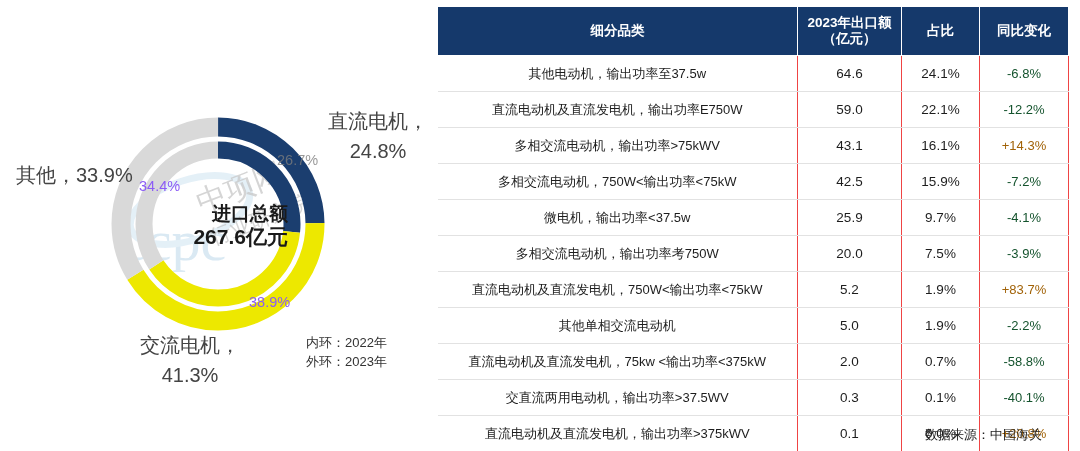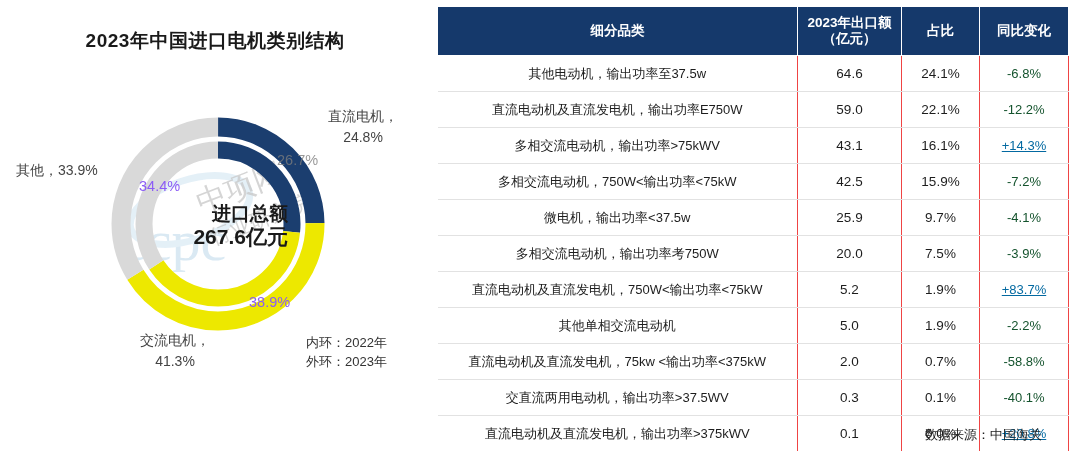--- a/index.html
+++ b/index.html
@@ -76,21 +76,21 @@
     color: #8b5cf6;
     white-space: nowrap;
     z-index: 4;
   }
   .ring-val.inner-other { left: 139px; top: 178px; }
   .ring-val.inner-ac    { left: 249px; top: 294px; }
   .ring-val.inner-dc    { left: 277px; top: 152px; color:#7d7d7d; opacity:.78; }
 
   .outer-lbl {
     position: absolute;
-    font-size: 14px;
+    font-size: 20px;
     color: #444444;
     white-space: nowrap;
     text-align: center;
     line-height: 1.5;
     z-index: 4;
   }
   .outer-lbl.other { left: 16px; top: 160px; }
   .outer-lbl.dc    { left: 328px; top: 106px; }
   .outer-lbl.ac    { left: 140px; top: 330px; }
 
@@ -143,21 +143,21 @@
     text-align: center;
     vertical-align: middle;
     background: #ffffff;
     white-space: nowrap;
     overflow: hidden;
   }
   table.data tbody td.cat { text-align: center; font-size: 13px; }
   table.data tbody td.num { font-size: 13.5px; }
   table.data tbody td.pct { font-size: 13.5px; }
   table.data tbody td.chg { font-size: 13px; font-weight: normal; }
-  table.data tbody td.chg.up   { color: #0369a1; text-decoration: underline; }
+  table.data tbody td.chg.up   { color: #a16207; }
   table.data tbody td.chg.down { color: #14532d; }
 
   .source {
     position: absolute;
     right: 38px;
     top: 426px;
     font-size: 13px;
     color: #1d1d1d;
     white-space: nowrap;
   }
@@ -170,21 +170,20 @@
     text-align: center;
   }
 </style>
 </head>
 <body>
 
 <div id="root">
 
   <div class="chart-panel">
 
-    <div class="chart-title">2023年中国进口电机类别结构</div>
 
     <svg class="watermark" viewBox="0 0 250 130">
       <text x="2" y="108" font-size="58" fill="#bcd8ea" font-family="Liberation Serif, serif">ccpc</text>
       <ellipse cx="72" cy="58" rx="62" ry="30" fill="none" stroke="#cfe4f2" stroke-width="7" transform="rotate(-18 72 58)"></ellipse>
       <g transform="rotate(-21 150 40)" fill="#9a9a9a" opacity=".75">
         <text x="80" y="36" font-size="30" font-family="Liberation Sans, sans-serif">中项网</text>
         <text x="80" y="70" font-size="21" font-family="Liberation Sans, sans-serif">行业研究院</text>
       </g>
     </svg>
 

